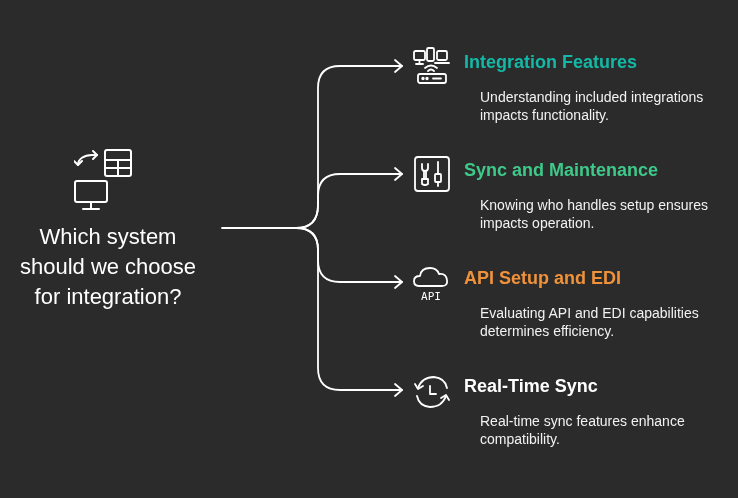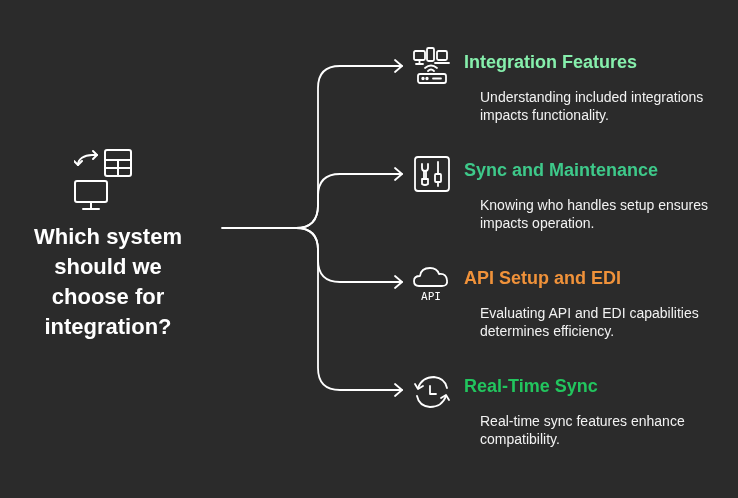--- a/index.html
+++ b/index.html
@@ -1,20 +1,20 @@
 <!DOCTYPE html>
 <html><head>
 <meta charset="utf-8">
 <style>
   html, body { margin:0; padding:0; }
   body { width:738px; height:498px; background:#2b2b2b; position:relative; overflow:hidden;
          font-family:"Liberation Sans", sans-serif; color:#fff; }
   .root-icon { position:absolute; left:74px; top:149px; width:66px; height:64px; }
   .question { position:absolute; left:18px; top:222px; width:180px; text-align:center;
-              font-weight:bold; font-size:22px; line-height:30px; color:#fff; }
+              font-weight:normal; font-size:22px; line-height:30px; color:#fff; }
   .connector { position:absolute; left:0; top:0; width:738px; height:498px; }
   .item { position:absolute; left:410px; width:320px; }
   .item .icon { position:absolute; left:0; top:0; width:44px; height:44px; }
   .item .title { position:absolute; left:54px; top:6px; font-weight:bold; font-size:18px; white-space:nowrap; }
   .item .desc { position:absolute; left:70px; top:42px; font-size:14px; line-height:18px; color:#f2f2f2; width:265px; }
 </style>
 </head>
 <body>
 
 <svg class="root-icon" viewBox="0 0 66 64" fill="none" stroke="#fff" stroke-width="2" stroke-linecap="round" stroke-linejoin="round">
@@ -52,21 +52,21 @@
     <rect x="17" y="2" width="7" height="13" rx="1.5"></rect>
     <rect x="27" y="5" width="10" height="9" rx="1.5"></rect>
     <line x1="25" y1="17" x2="39" y2="17"></line>
     <path d="M15 22 Q21 17 27 22"></path>
     <path d="M18 25 Q21 22 24 25"></path>
     <rect x="8" y="28" width="28" height="9" rx="2"></rect>
     <circle cx="13" cy="32.5" r="0.8" fill="#fff"></circle>
     <circle cx="17" cy="32.5" r="0.8" fill="#fff"></circle>
     <line x1="23" y1="32.5" x2="31" y2="32.5"></line>
   </svg>
-  <div class="title" style="color:#86efac;">Integration Features</div>
+  <div class="title" style="color:#14b8a6;">Integration Features</div>
   <div class="desc">Understanding included integrations impacts functionality.</div>
 </div>
 
 <div class="item" style="top:154px;">
   <svg class="icon" viewBox="0 0 44 44" fill="none" stroke="#fff" stroke-width="1.8" stroke-linecap="round" stroke-linejoin="round">
     <rect x="5" y="3" width="34" height="34" rx="3"></rect>
     <path d="M12 10 L12 14 Q12 17 15 17 Q18 17 18 14 L18 10"></path>
     <path d="M14 17 L14 25 M16 17 L16 25"></path>
     <path d="M12 25 L18 25 L18 30 Q15 32 12 30 Z"></path>
     <line x1="28" y1="8" x2="28" y2="20"></line>
@@ -87,15 +87,15 @@
 </div>
 
 <div class="item" style="top:370px;">
   <svg class="icon" viewBox="0 0 44 44" fill="none" stroke="#fff" stroke-width="1.8" stroke-linecap="round" stroke-linejoin="round">
     <path d="M8 18 Q12 7 24 7 Q35 8 37 18"></path>
     <path d="M5 14 L8 19 L13 16"></path>
     <path d="M36 26 Q32 37 20 37 Q9 36 7 26"></path>
     <path d="M39 30 L36 25 L31 28"></path>
     <path d="M20 16 L20 24 L26 24"></path>
   </svg>
-  <div class="title" style="color:#22c55e;">Real-Time Sync</div>
+  <div class="title" style="color:#ffffff;">Real-Time Sync</div>
   <div class="desc">Real-time sync features enhance compatibility.</div>
 </div>
 
 </body></html>

